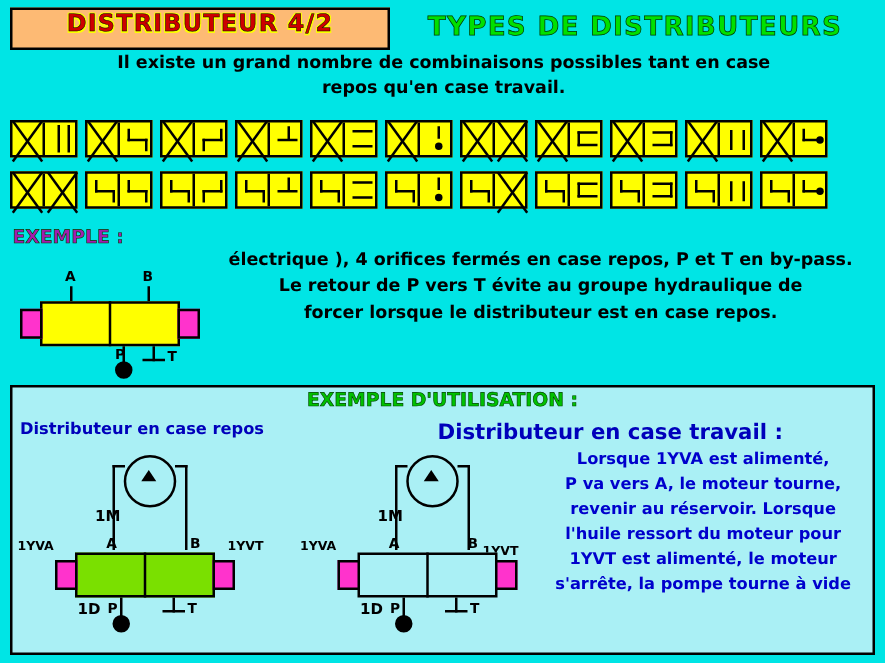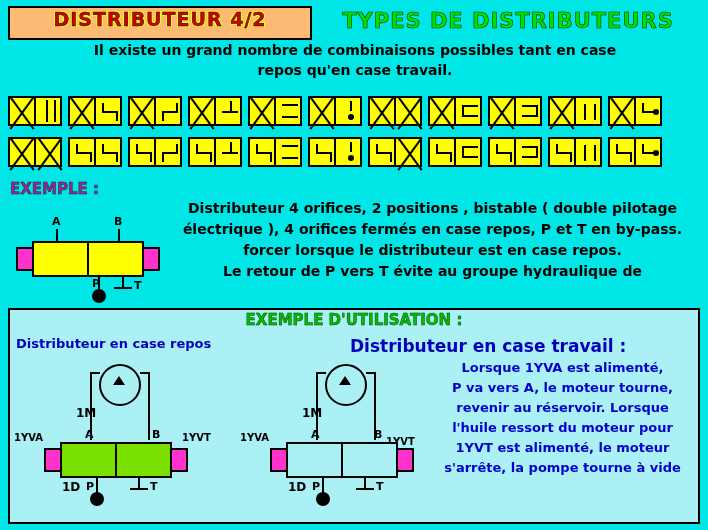--- a/index.html
+++ b/index.html
@@ -313,24 +313,23 @@
       <div class="wire" style="left:20px;top:13px;width:2px;height:10px;"></div>
       <div class="wire" style="left:32px;top:13px;width:14px;height:2px;"></div>
       <div class="wire" style="left:32px;top:5px;width:2px;height:10px;"></div>
       <div class="filled-dot" style="left:43px;top:11px;width:6px;height:6px;"></div>
     </div>
   </div>
 
   <div class="exemple-label">EXEMPLE :</div>
 
   <div class="example-text">
-    <div>Distributeur 4 orifices, 2 positions , bistable (  double pilotage</div>
     <div>électrique ), 4 orifices fermés en case repos, P et T en by-pass.</div>
+    <div>Le retour de P vers T évite au groupe hydraulique de</div>
     <div>forcer lorsque le distributeur est en case repos.</div>
-    <div>Le retour de P vers T évite au groupe hydraulique de</div>
   </div>
 
   <div class="valve-wrap" style="left:10px;top:215px;width:145px;height:85px;">
 
     <div class="lbl" style="left:42px;top:0px;">A</div>
     <div class="lbl" style="left:104px;top:0px;">B</div>
 
     <div class="wire" style="left:46px;top:14px;width:2px;height:12px;"></div>
     <div class="wire" style="left:108px;top:14px;width:2px;height:12px;"></div>
 

